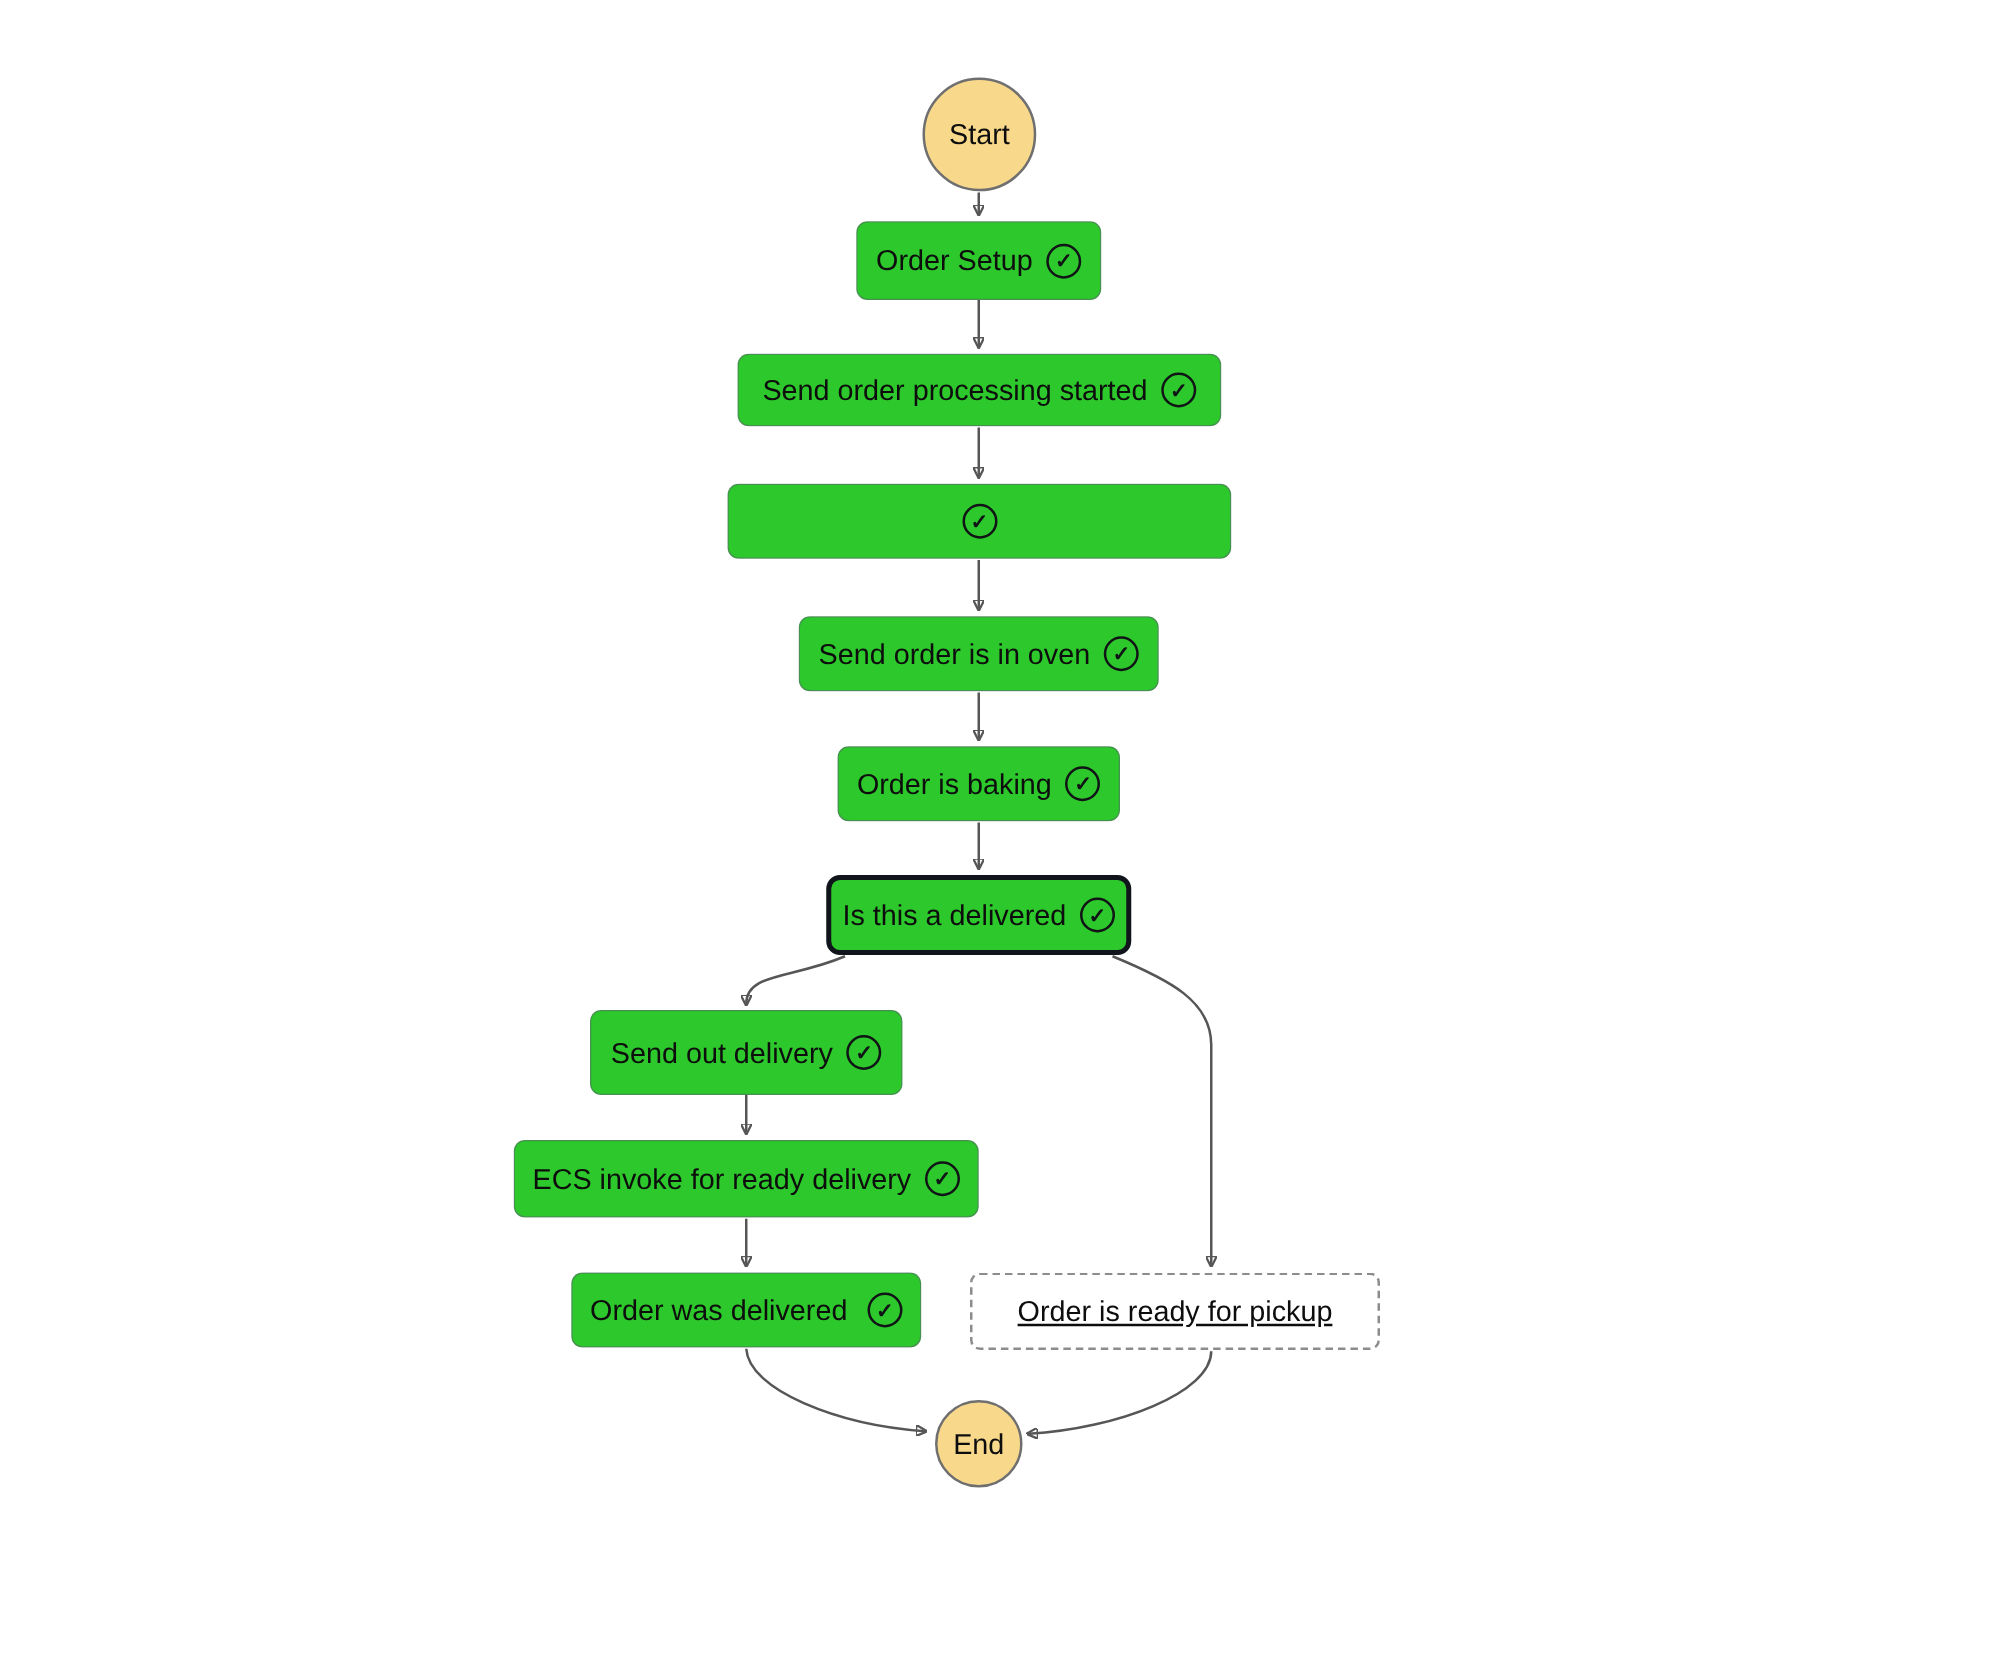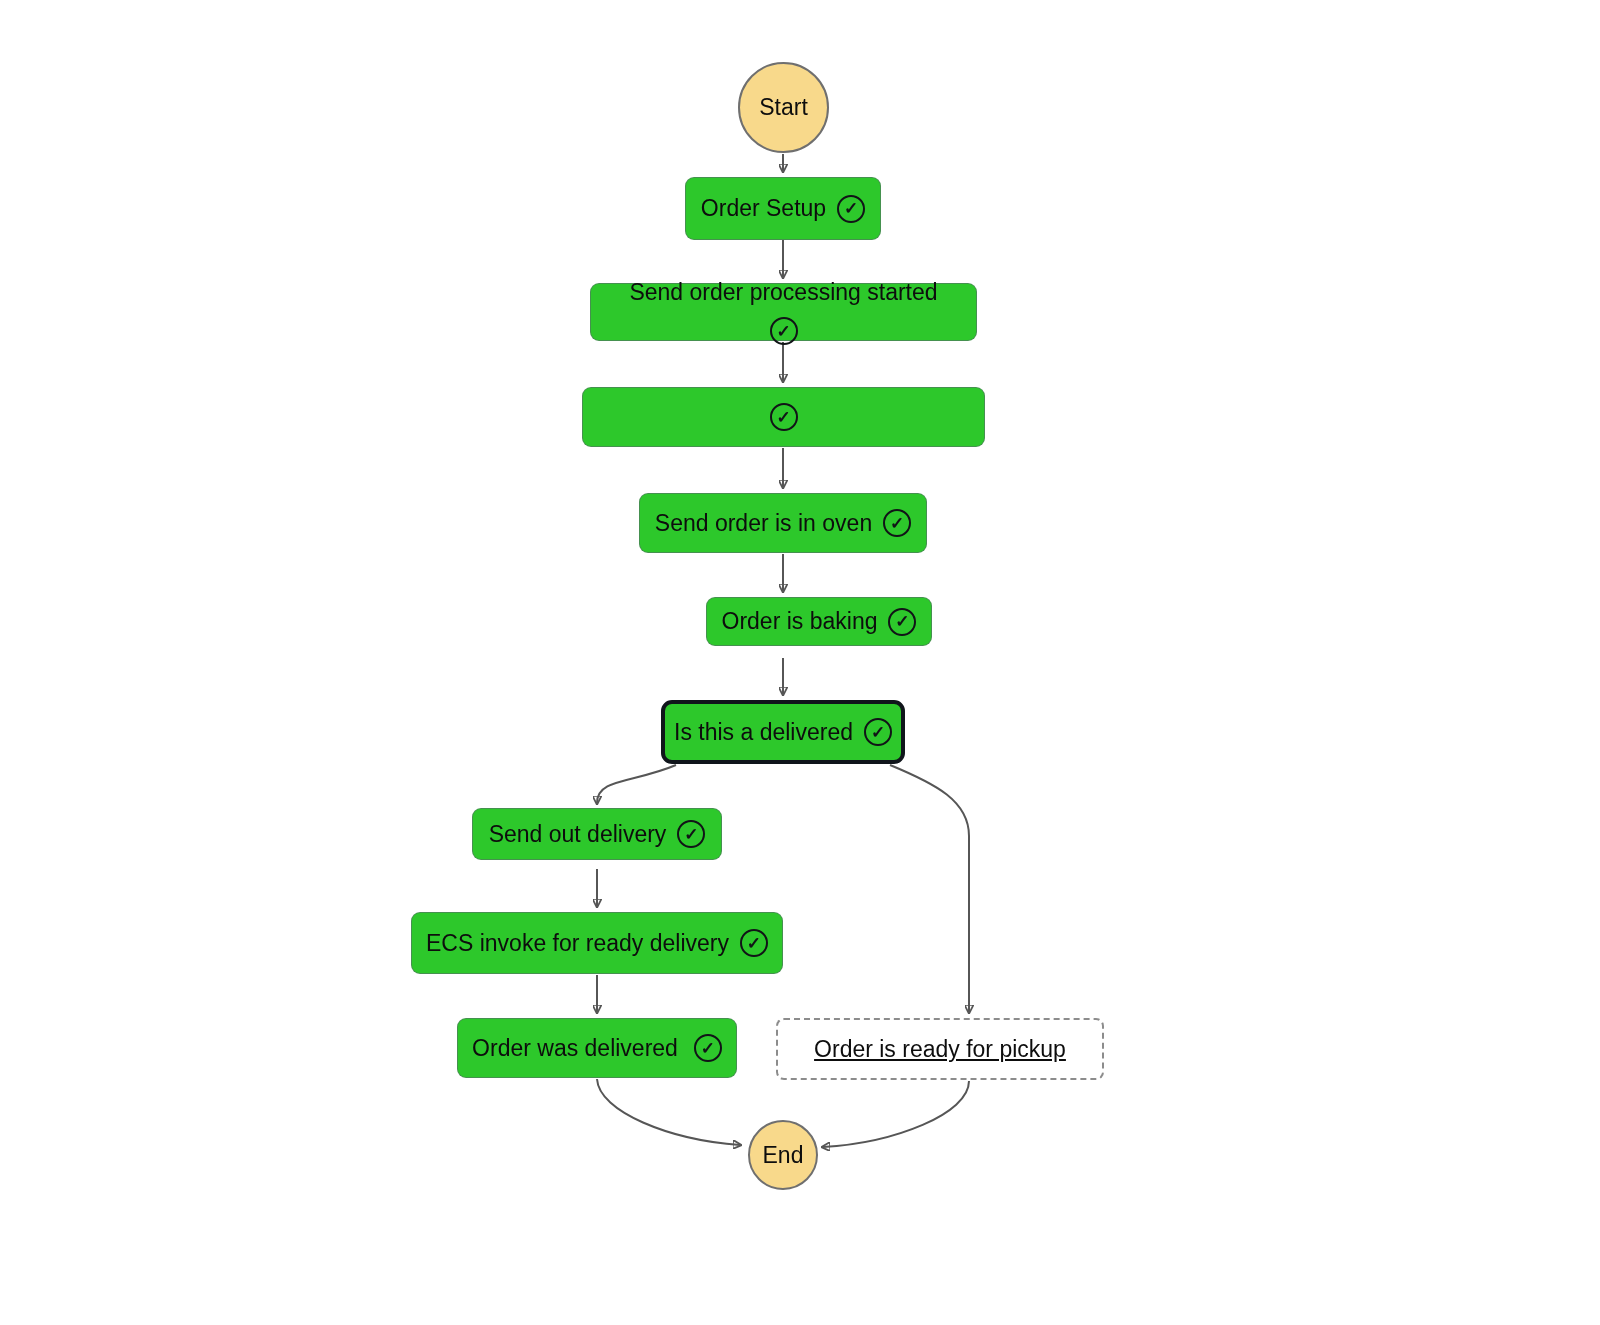--- a/index.html
+++ b/index.html
@@ -54,26 +54,26 @@
     border:2.2px solid #111417;border-radius:50%;
     display:flex;align-items:center;justify-content:center;
     font-size:17px;font-weight:bold;line-height:1;color:#111417;
     background:transparent;
   }
   .label{pointer-events:none;}
 
   
   #n-start            {left:738px;top:62px;  width:91px; height:91px;}
   #n-order-setup      {left:685px;top:177px; width:196px;height:63px;}
-  #n-send-processing  {left:590px;top:283px; width:387px;height:58px;flex-direction:column;}
+  #n-send-processing  {left:590px;top:283px; width:387px;height:58px;}
   #n-ecs-processing   {left:582px;top:387px; width:403px;height:60px;}
   #n-send-oven        {left:639px;top:493px; width:288px;height:60px;}
-  #n-order-baking     {left:706px;top:597px; width:226px;height:49px;}
+  #n-order-baking     {left:670px;top:597px; width:226px;height:60px;}
   #n-is-delivery      {left:661px;top:700px; width:244px;height:64px;}
-  #n-send-out         {left:472px;top:808px; width:250px;height:52px;}
+  #n-send-out         {left:472px;top:808px; width:250px;height:68px;}
   #n-ecs-delivery     {left:411px;top:912px; width:372px;height:62px;}
   #n-delivered        {left:457px;top:1018px;width:280px;height:60px;gap:16px;}
   #n-pickup           {left:776px;top:1018px;width:328px;height:62px;text-decoration:underline;}
   #n-end              {left:748px;top:1120px;width:70px; height:70px;}
 </style>
 </head>
 <body>
 
 <div class="canvas">
 

